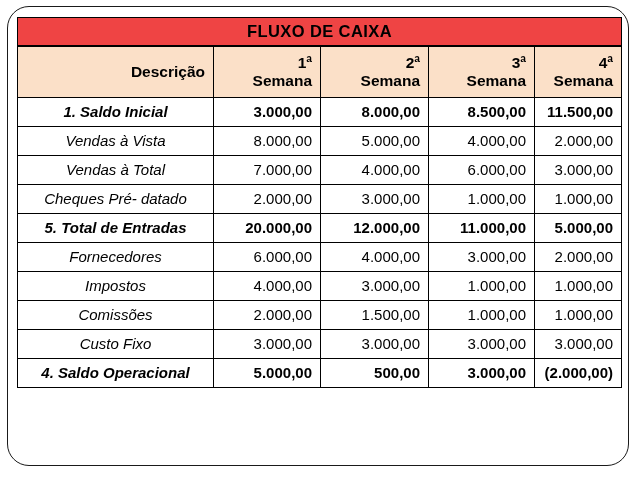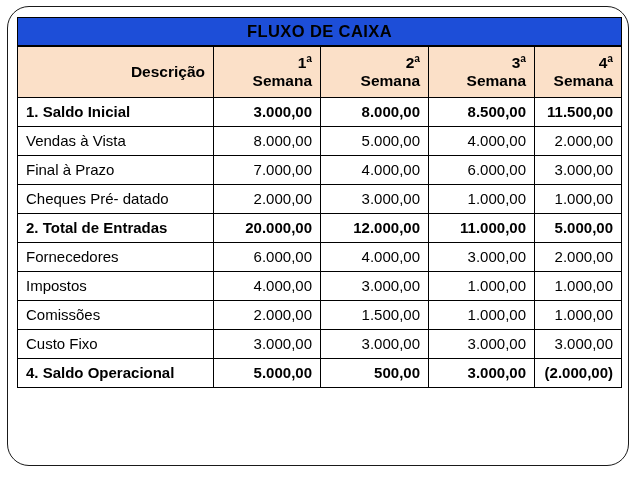--- a/index.html
+++ b/index.html
@@ -57,21 +57,21 @@
     font-size: 15px;
     color: #000000;
     line-height: 1.12;
     box-sizing: border-box;
     vertical-align: middle;
     background: #ffffff;
   }
 
   
   tr.title-row td {
-    background: #1d4ed8;
+    background: #ef4444;
     text-align: center;
     font-weight: bold;
     font-size: 16.5px;
     letter-spacing: 0.4px;
     height: 28px;
     border-bottom: 2px solid #000000;
   }
 
   
   tr.head-row th {
@@ -83,21 +83,21 @@
     border-bottom: 1.6px solid #000000;
   }
   tr.head-row th.desc-head {
     text-align: right;
   }
   .wk-num { display: block; }
   .wk-word { display: block; }
 
   
   tr.data-row td { height: 29px; }
-  td.label-cell  { text-align: left; }
+  td.label-cell  { text-align: center; font-style: italic; }
   td.num-cell    { text-align: right; }
 
   tr.bold-row td { font-weight: bold; }
   tr.bold-row td.label-cell { font-weight: bold; }
 
   
   tr.sep-above td { border-top: 1.6px solid #000000; }
   tr.sep-below td { border-bottom: 1.6px solid #000000; }
 
   
@@ -155,35 +155,35 @@
           <td class="num-cell">11.500,00</td>
         </tr>
         <tr class="data-row">
           <td class="label-cell">Vendas à Vista</td>
           <td class="num-cell">8.000,00</td>
           <td class="num-cell">5.000,00</td>
           <td class="num-cell">4.000,00</td>
           <td class="num-cell">2.000,00</td>
         </tr>
         <tr class="data-row">
-          <td class="label-cell">Final à Prazo</td>
+          <td class="label-cell">Vendas à Total</td>
           <td class="num-cell">7.000,00</td>
           <td class="num-cell">4.000,00</td>
           <td class="num-cell">6.000,00</td>
           <td class="num-cell">3.000,00</td>
         </tr>
         <tr class="data-row">
           <td class="label-cell">Cheques Pré- datado</td>
           <td class="num-cell">2.000,00</td>
           <td class="num-cell">3.000,00</td>
           <td class="num-cell">1.000,00</td>
           <td class="num-cell">1.000,00</td>
         </tr>
         <tr class="data-row bold-row sep-above sep-below">
-          <td class="label-cell">2. Total de Entradas</td>
+          <td class="label-cell">5. Total de Entradas</td>
           <td class="num-cell">20.000,00</td>
           <td class="num-cell">12.000,00</td>
           <td class="num-cell">11.000,00</td>
           <td class="num-cell">5.000,00</td>
         </tr>
         <tr class="data-row">
           <td class="label-cell">Fornecedores</td>
           <td class="num-cell">6.000,00</td>
           <td class="num-cell">4.000,00</td>
           <td class="num-cell">3.000,00</td>

